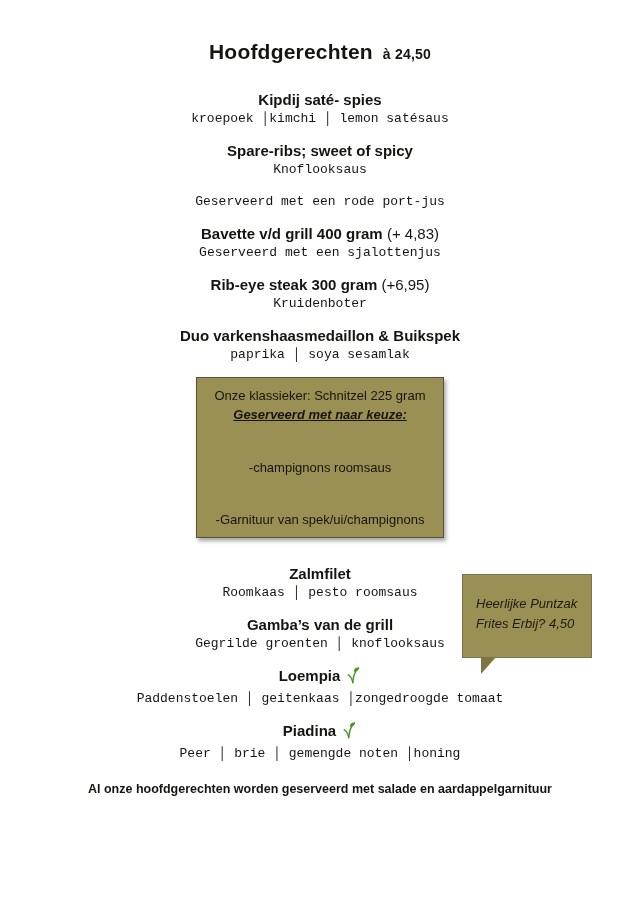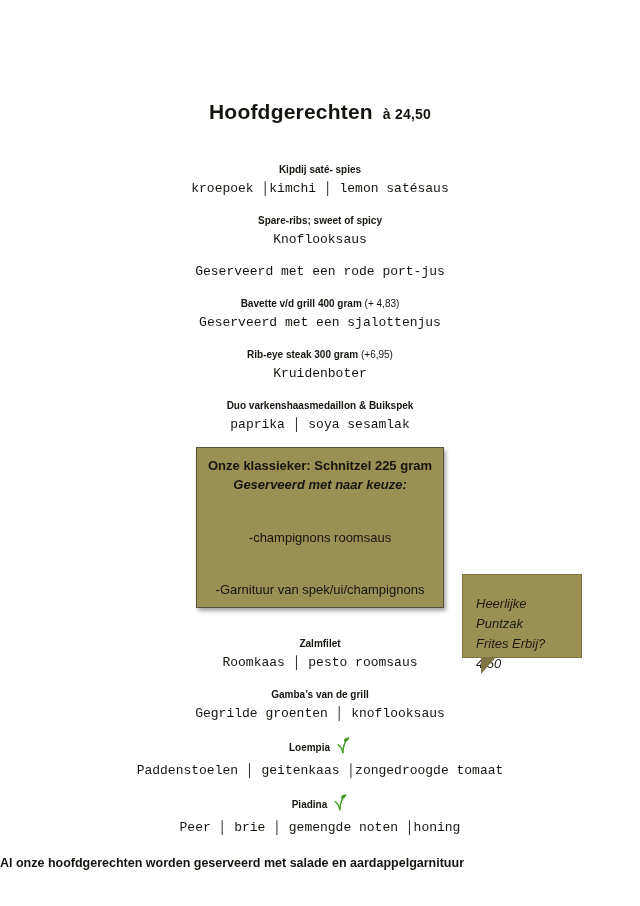--- a/index.html
+++ b/index.html
@@ -12,66 +12,67 @@
     position:relative;
     width:640px;height:906px;
     margin:0 auto;
     background:#ffffff;
     color:var(--ink);
     font-family:"Liberation Sans","DejaVu Sans",sans-serif;
     overflow:hidden;
   }
   .title{
     text-align:center;
-    padding-top:100px;
-    margin:0 0 36px 0;
+    padding-top:40px;
+    margin:0 0 26px 0;
     font-size:21px;
     font-weight:bold;
     letter-spacing:0.2px;
   }
   .title-price{font-size:14px;margin-left:4px;}
   .menu-item{text-align:center;margin-bottom:13px;}
-  .item-name{font-weight:bold;font-size:10px;line-height:19px;}
+  .item-name{font-weight:bold;font-size:15px;line-height:19px;}
   .item-suffix{font-weight:normal;}
   .item-desc{font-size:13px;line-height:19px;font-family:Liberation Mono, monospace;}
   .veg-icon{display:inline-block;vertical-align:-4px;margin-left:5px;}
   .special-box{
     width:238px;
     margin:4px auto 26px auto;
     background:var(--olive);
     border:1px solid #55513a;
     box-shadow:2px 3px 4px rgba(0,0,0,0.35);
     padding:8px 4px 9px 4px;
     text-align:center;
     font-size:13px;
   }
-  .special-title{font-weight:bold;line-height:19px;}
-  .special-subtitle{font-weight:bold;font-style:italic;line-height:19px;}
+  .special-title{font-weight:normal;line-height:19px;}
+  .special-subtitle{font-weight:bold;font-style:italic;text-decoration:underline;line-height:19px;}
   .special-option{line-height:16px;margin-top:36px;}
   .callout{
     position:absolute;
     left:462px;top:574px;
-    width:120px;height:84px;
+    width:130px;height:84px;
     box-sizing:border-box;
     background:var(--olive);
     border:1px solid #7c7244;
     padding:19px 8px 0 13px;
     font-style:italic;
     font-size:13px;
     line-height:20px;
     color:#1d1a10;
   }
   .callout-tail{
     position:absolute;
     left:18px;bottom:-17px;
     width:0;height:0;
     border-top:17px solid var(--olive-dark);
     border-right:15px solid transparent;
   }
   .footer{
+    text-align:center;
     font-weight:bold;
     font-size:12.5px;
     margin-top:19px;
   }
 </style>
 </head>
 <body>
 
 <div class="page">
 

